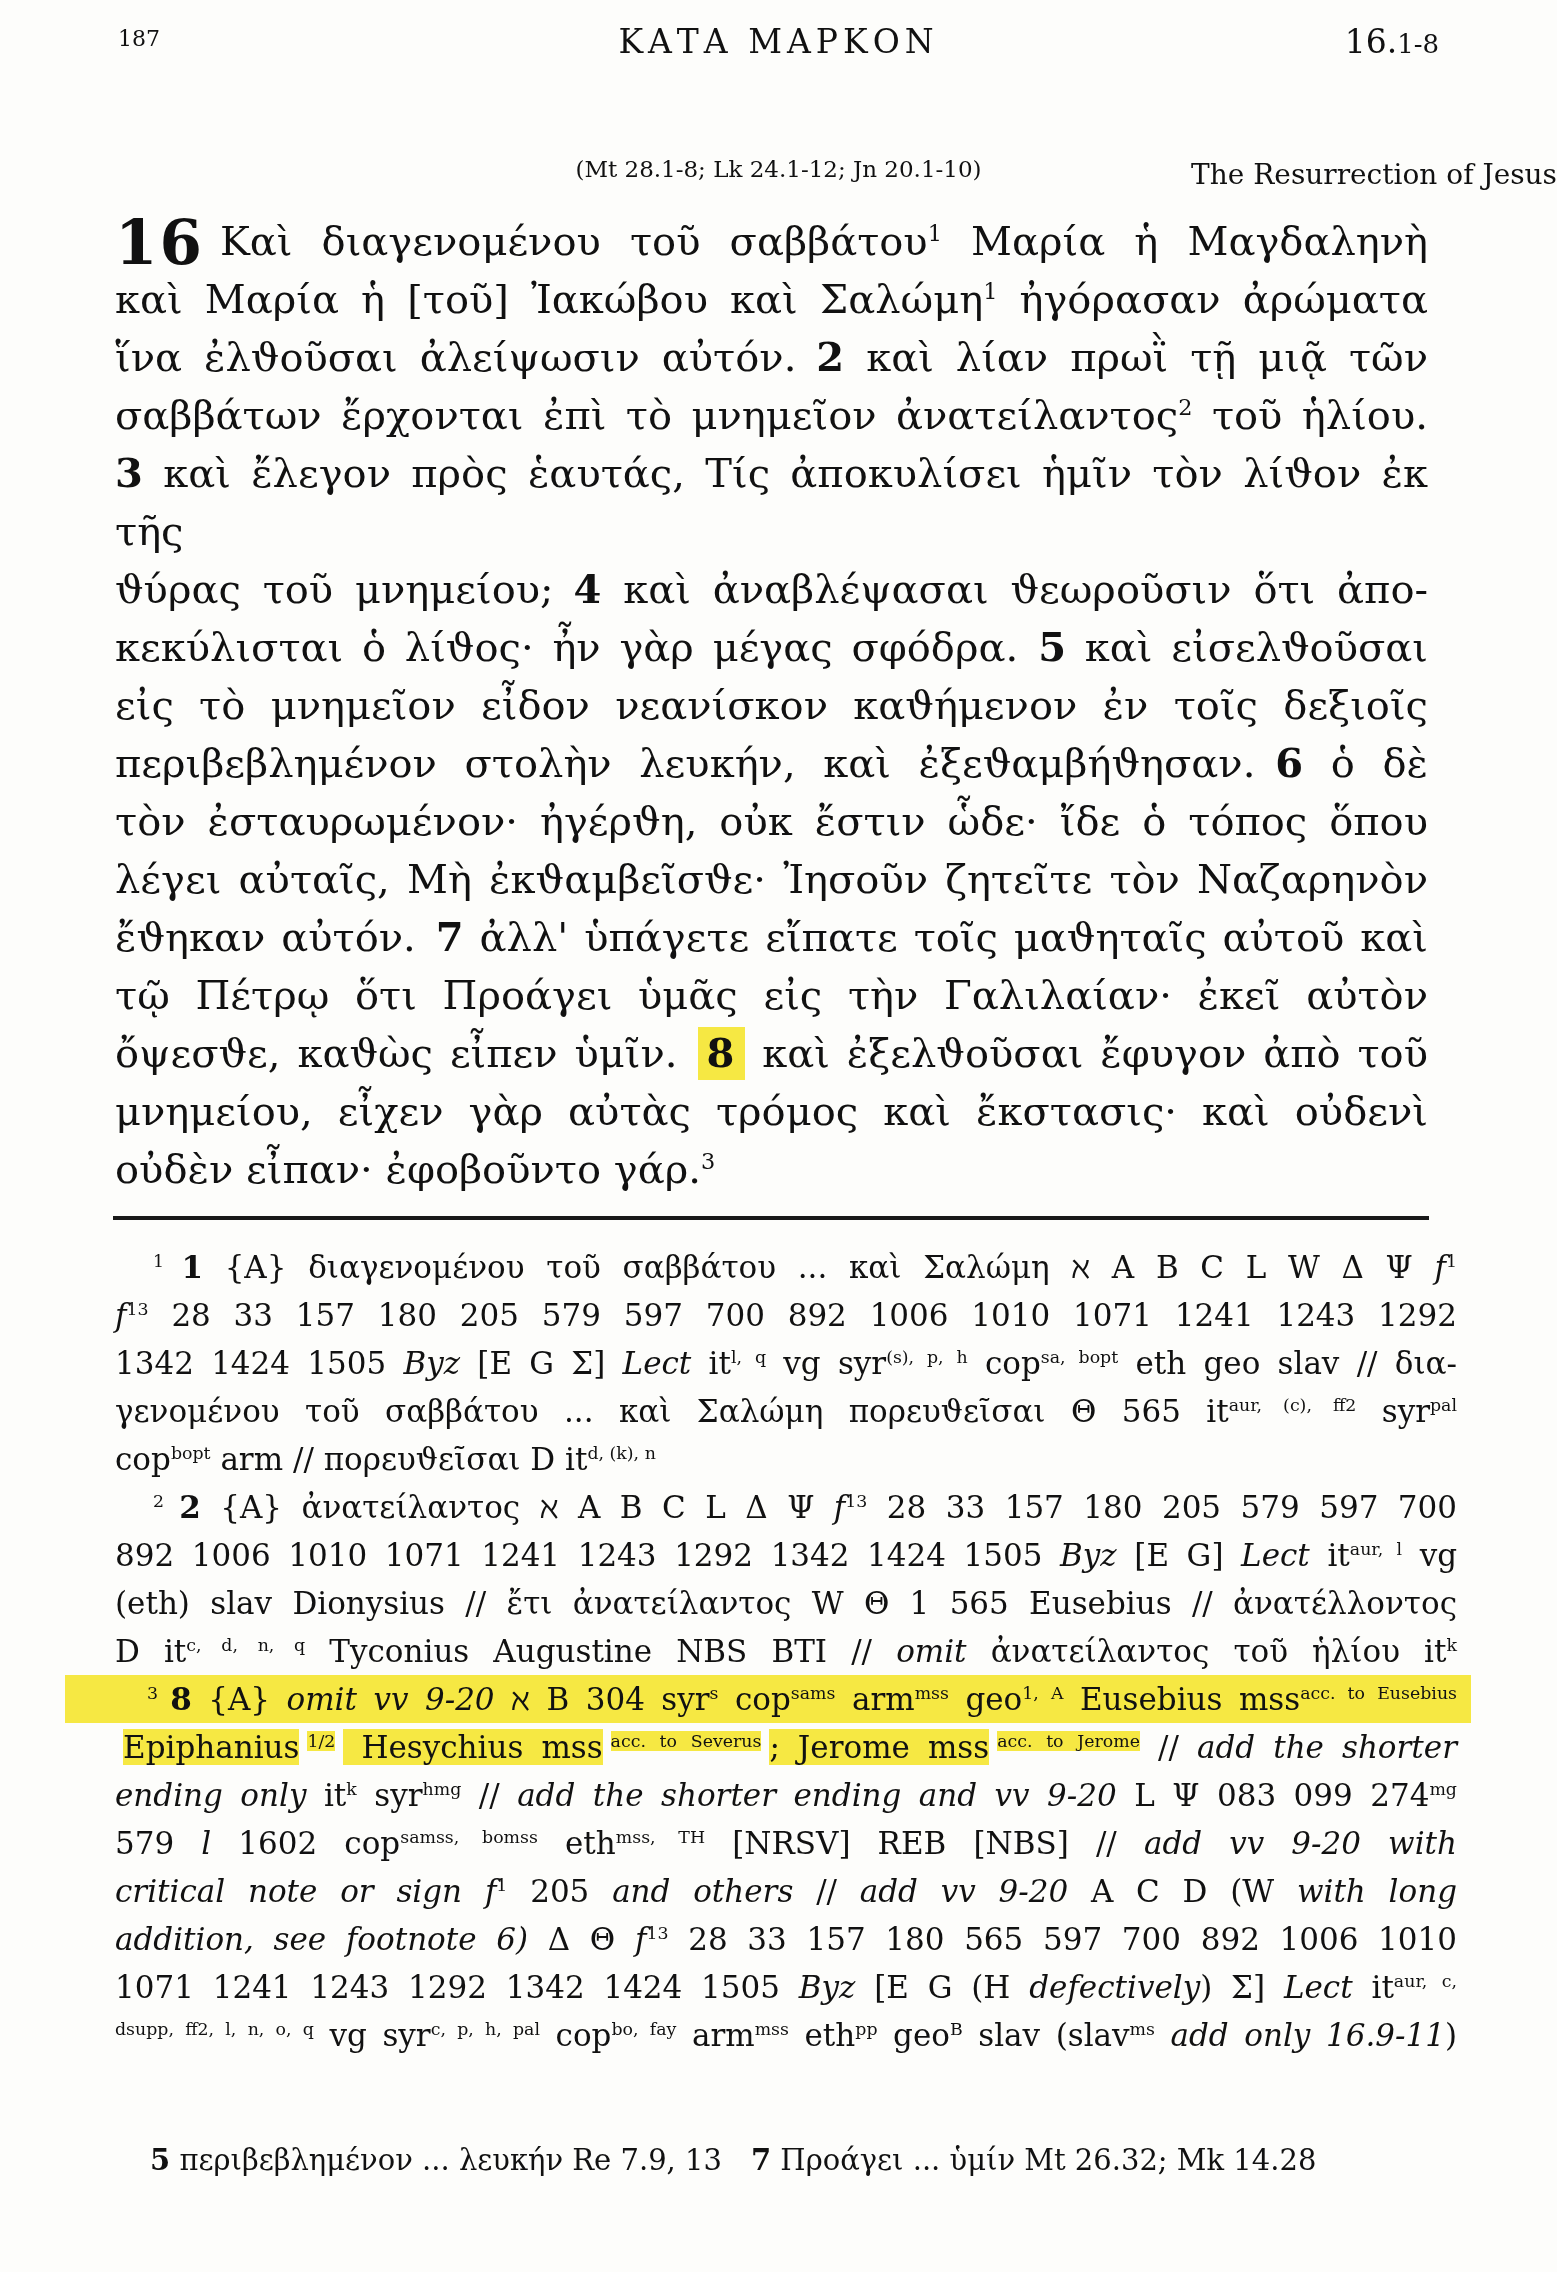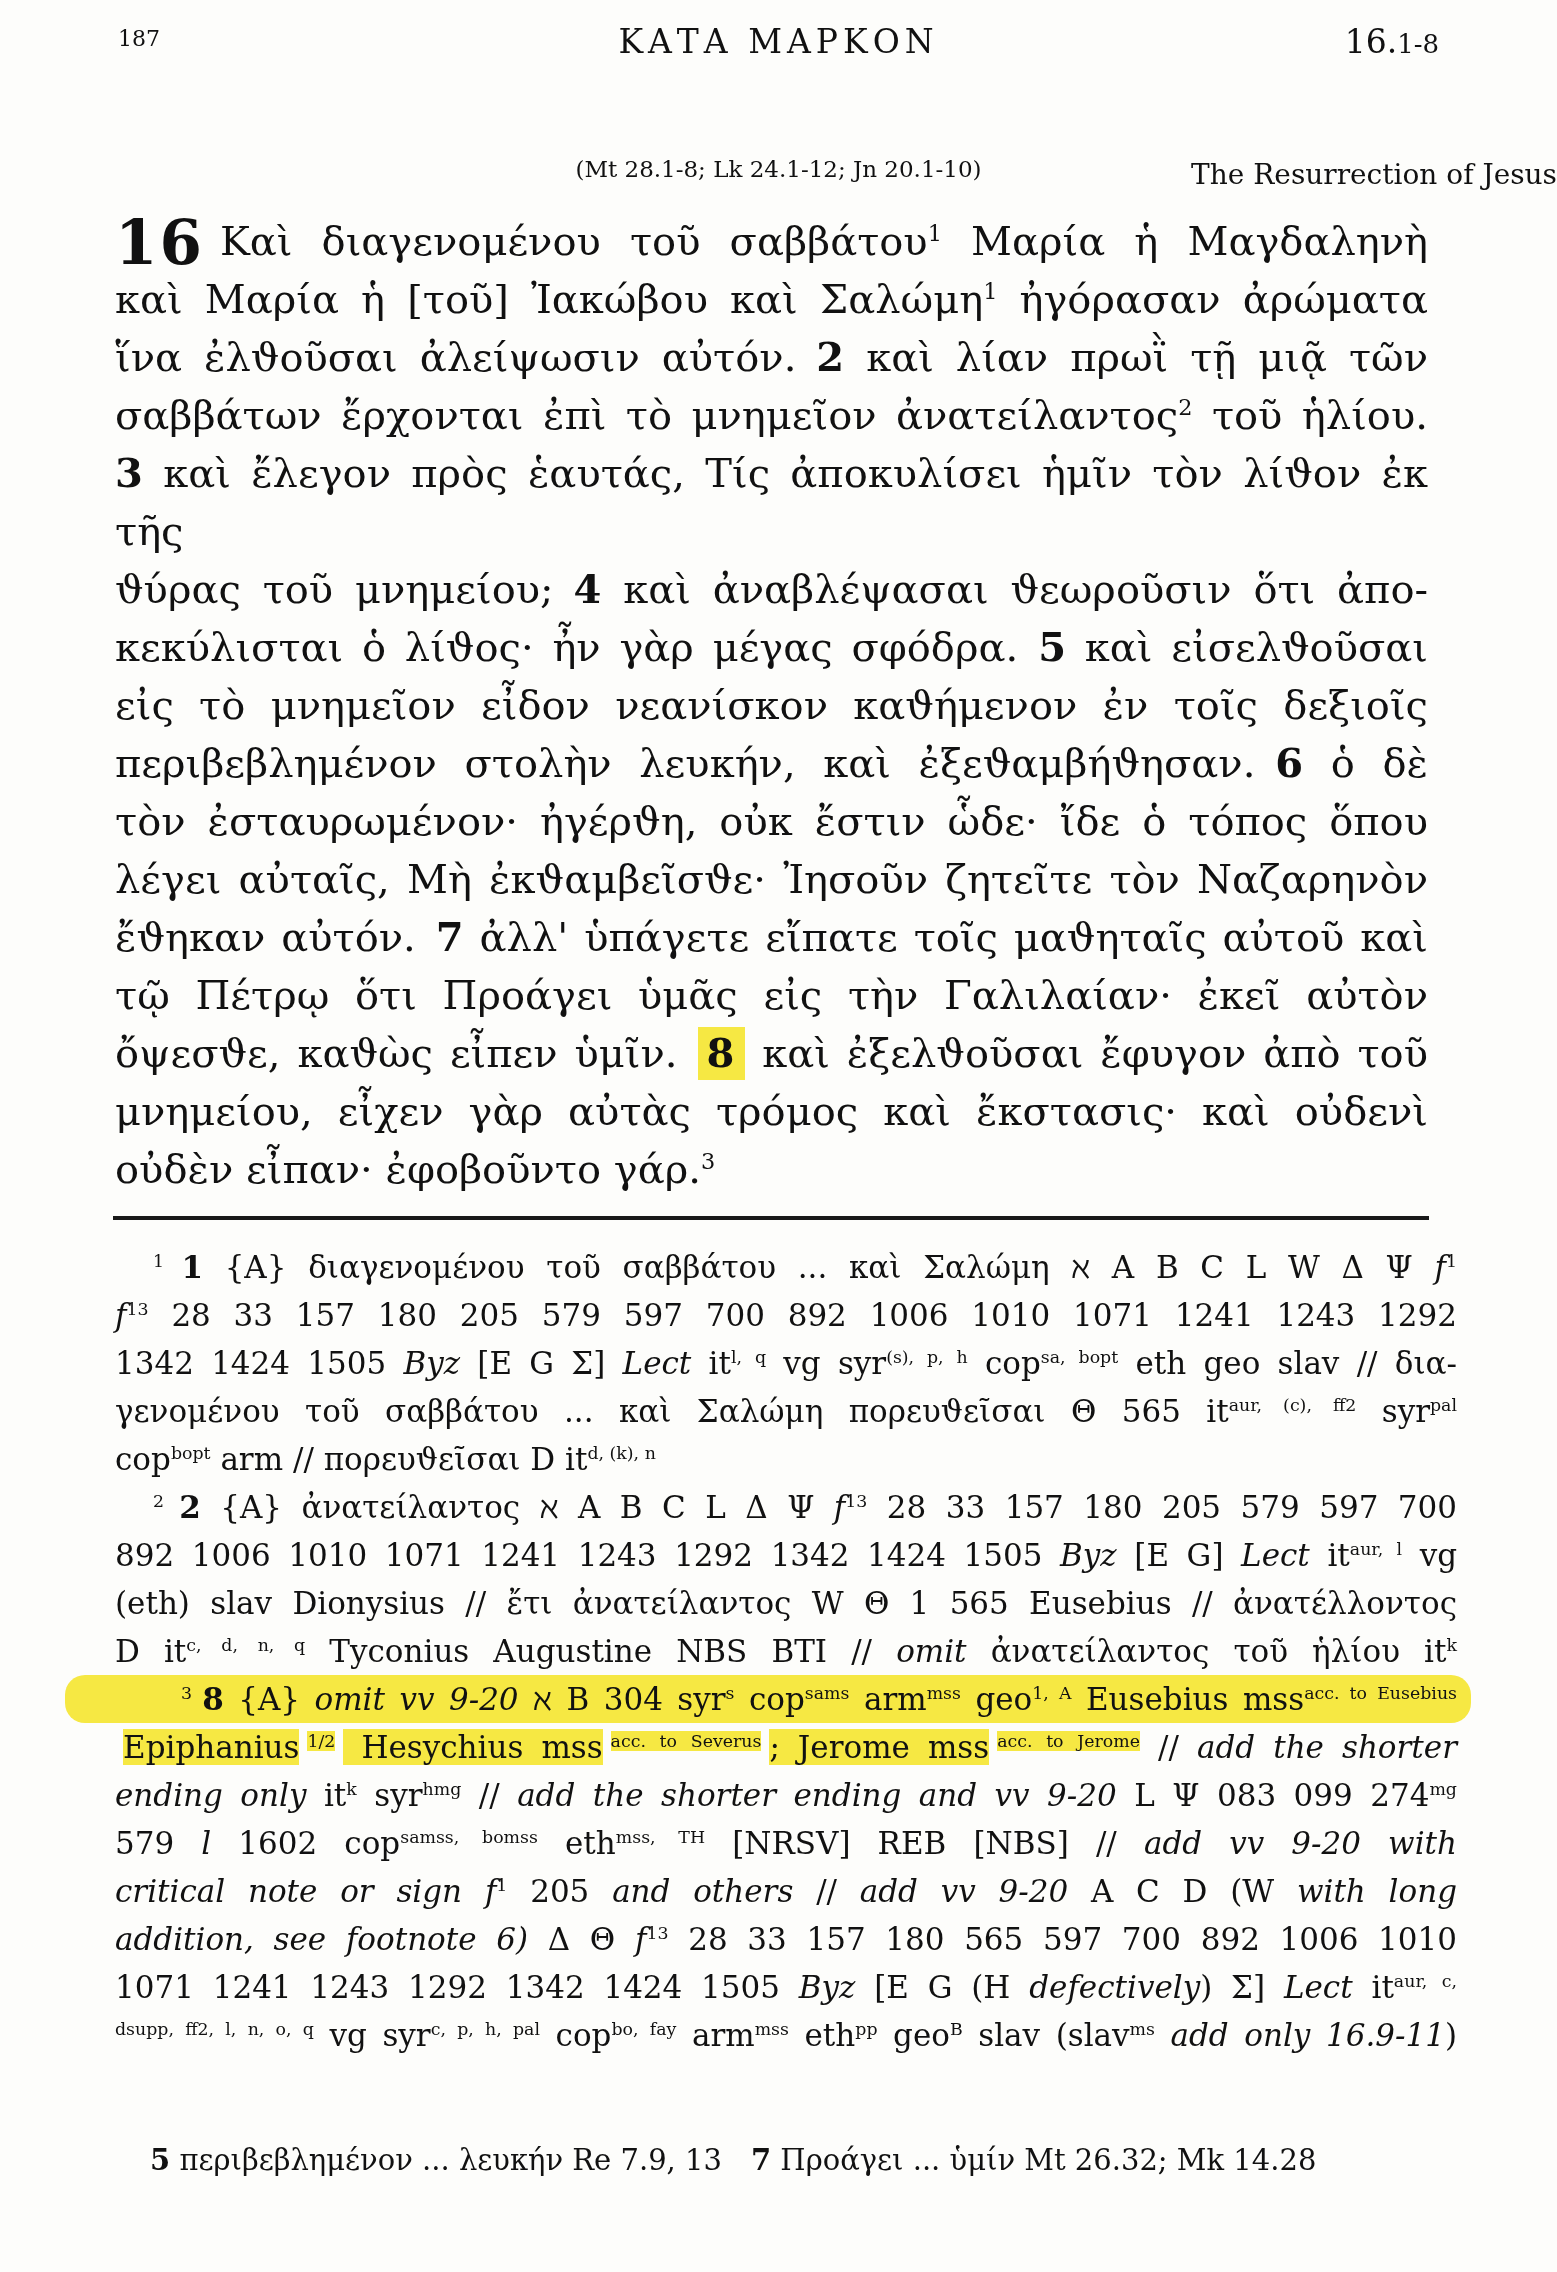--- a/index.html
+++ b/index.html
@@ -37,21 +37,21 @@
   }
   
   .refs{
     position:absolute;top:2140px;left:150px;width:1300px;
     font-size:29px;line-height:40px;
   }
   
   .tline{white-space:normal;}
   .tline.just{text-align:justify;text-align-last:justify;}
   .tline.ind{text-indent:38px;}
-  .tline.band{background:var(--hl);margin-left:-50px;padding-left:78px;margin-right:-14px;padding-right:14px;border-radius:20px;}
+  .tline.band{background:var(--hl);margin-left:-50px;padding-left:44px;margin-right:-14px;padding-right:14px;}
   .seg-b{font-weight:bold;}
   .seg-i{font-style:italic;}
   .seg-sup{vertical-align:super;font-size:0.56em;line-height:0;}
   .seg-hl{background:var(--hl);margin-left:8px;}
   .seg-hl8{font-weight:bold;background:var(--hl);padding:2px 11px 4px 9px;}
   .seg-chap{font-size:61px;font-weight:bold;line-height:0;vertical-align:-9px;letter-spacing:2px;margin-right:16px;}
 </style>
 </head>
 <body>
 

